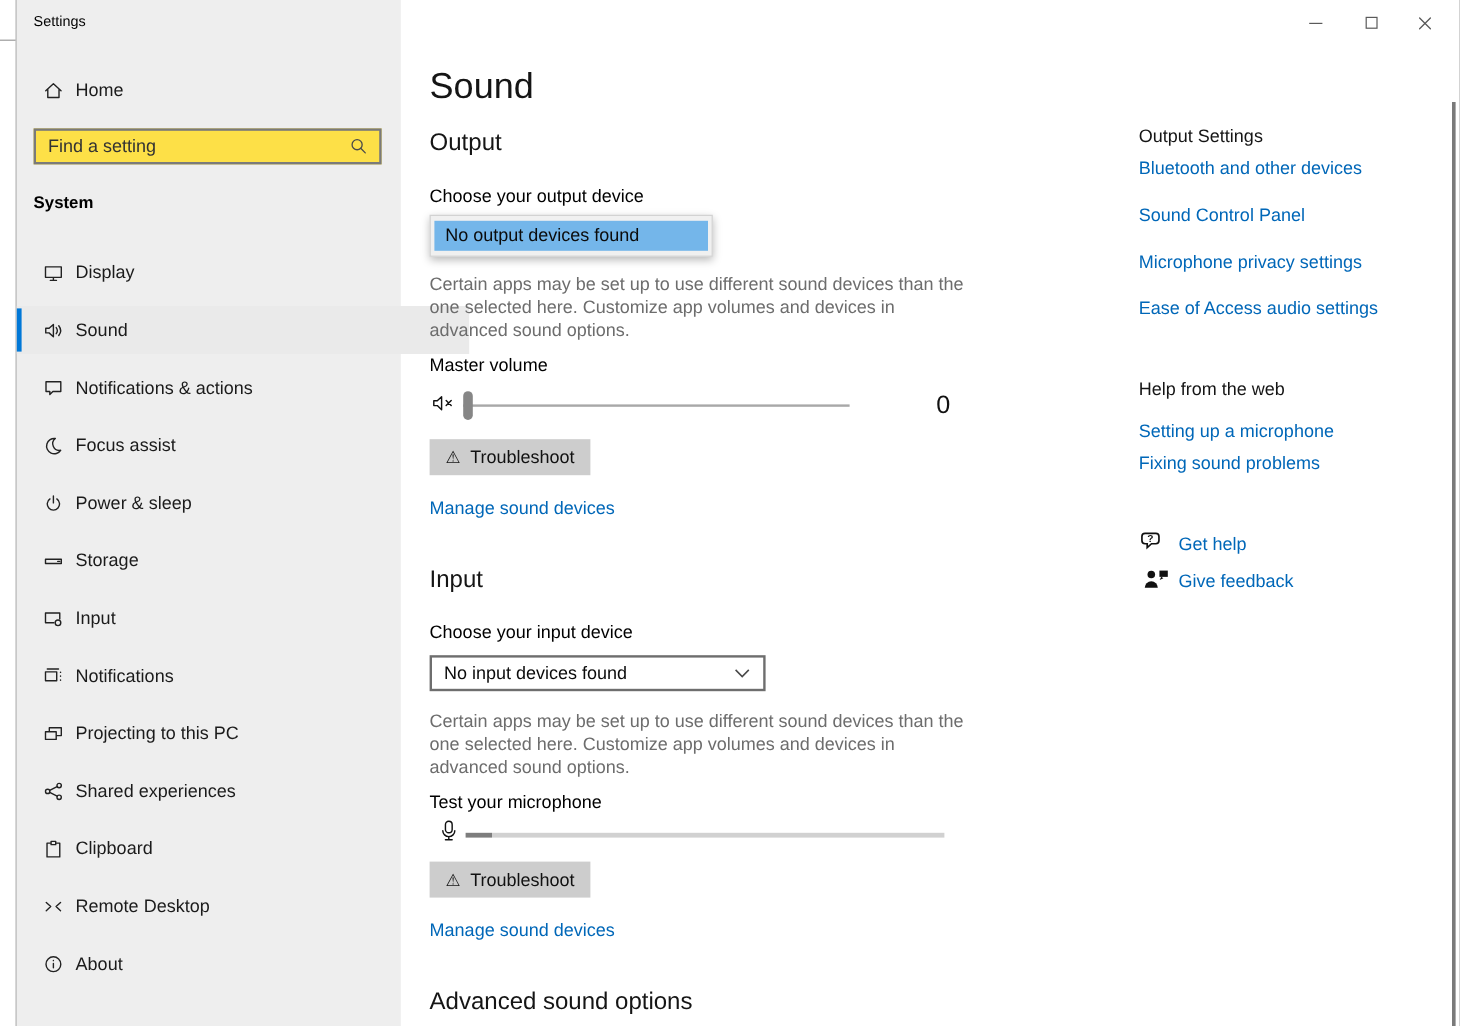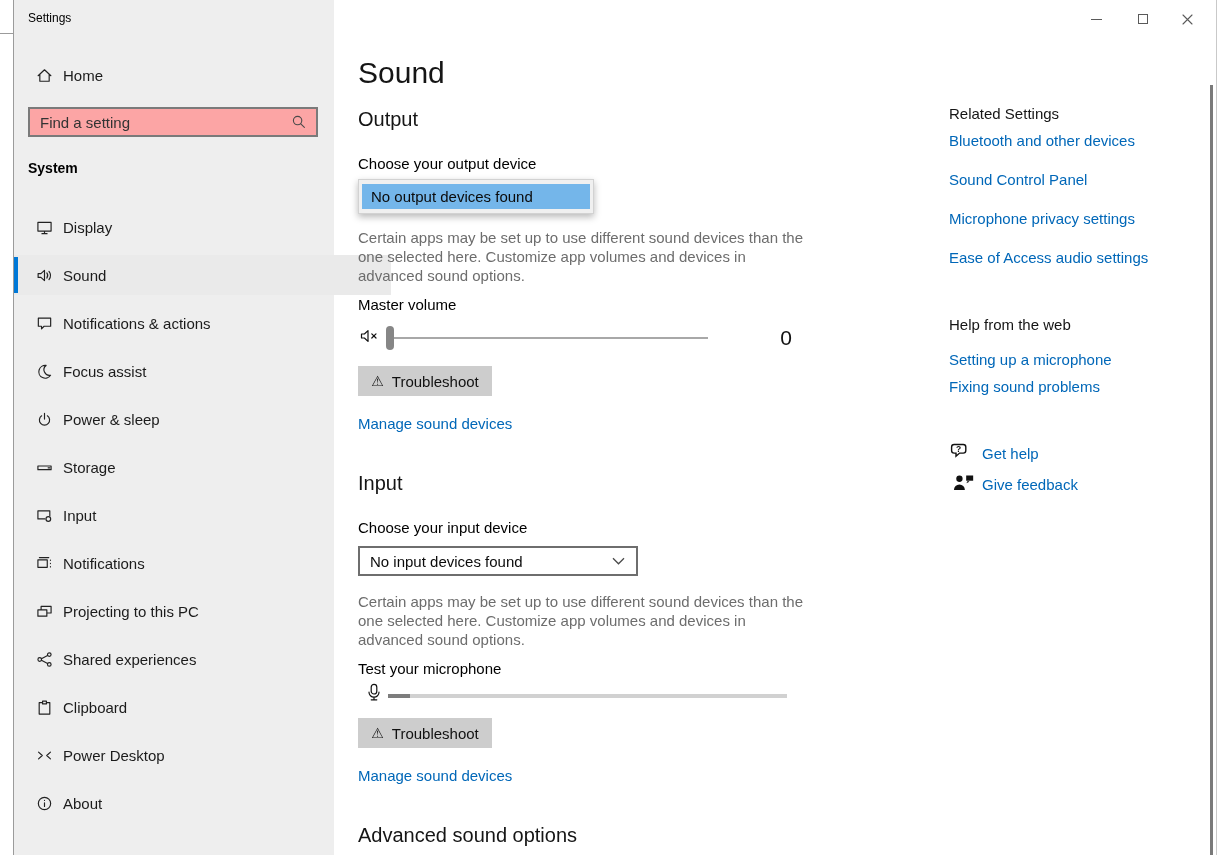--- a/index.html
+++ b/index.html
@@ -16,21 +16,21 @@
   
   .sidebar { position:absolute; left:0; top:0; width:320px; height:855px; background:#eeeeee; }
   .app-title { position:absolute; left:14px; top:11px; font-size:12px; color:#000; }
   .nav-row { position:absolute; left:0; width:377px; height:40px; display:flex; align-items:center; cursor:default; }
   .nav-row .ic { width:17px; height:17px; margin-left:22px; flex:0 0 auto; }
   .nav-row .lbl { margin-left:10px; font-size:15px; color:#1b1b1b; white-space:nowrap; }
   .nav-row.selected { background:#eaeaea; }
   .nav-row.selected::before { content:""; position:absolute; left:0; top:2px; width:4px; height:36px; background:#0078d7; }
   .home-row { top:55px; }
   .search-box { position:absolute; left:14px; top:107px; width:290px; height:30px;
-    border:2px solid #7a7a7a; background:#fca5a5; display:flex; align-items:center; }
+    border:2px solid #7a7a7a; background:#fde047; display:flex; align-items:center; }
   .search-box input { flex:1; border:none; outline:none; background:transparent;
     font-size:15px; color:#2b2b2b; padding-left:10px; font-family:inherit; }
   .search-box input::placeholder { color:#333; opacity:1; }
   .search-box svg { width:16px; height:16px; margin-right:9px; }
   .section-label { position:absolute; left:14px; top:160px; font-size:14px; font-weight:bold; color:#000; }
   svg.si, .search-box svg, svg.line-ic { fill:none; stroke:#222; stroke-width:1.1; stroke-linecap:round; stroke-linejoin:round; }
 
   
   .caption-btn { position:absolute; top:8px; width:32px; height:22px; display:flex; align-items:center; justify-content:center; }
   .btn-min { left:1066px; } .btn-max { left:1113px; } .btn-close { left:1157px; }
@@ -170,21 +170,21 @@
     <div class="nav-row" style="top:687px">
       <svg class="si ic" viewBox="0 0 16 16">
           <path d="M5.8 3.4H3v10.8h10V3.4h-2.8 M6.2 2h3.6v2.6H6.2z"></path>
         </svg>
       <span class="lbl">Clipboard</span>
     </div>
     <div class="nav-row" style="top:735px">
       <svg class="si ic" viewBox="0 0 16 16">
           <path d="M2.4 4.8 5.9 8 2.4 11.2 M13.6 4.8 10.1 8 13.6 11.2"></path>
         </svg>
-      <span class="lbl">Power Desktop</span>
+      <span class="lbl">Remote Desktop</span>
     </div>
     <div class="nav-row" style="top:783px">
       <svg class="si ic" viewBox="0 0 16 16">
           <circle cx="8" cy="8" r="5.8"></circle>
           <path d="M8 7.4v3.4 M8 5.1v.1"></path>
         </svg>
       <span class="lbl">About</span>
     </div>
   </div>
 
@@ -246,21 +246,21 @@
   <div class="micbar-light"></div>
 
   <button class="ts-btn" style="top:718px">
     <span class="warn">⚠</span>
     <span>Troubleshoot</span>
   </button>
   <div class="link main-left" style="top:767px">Manage sound devices</div>
 
   <div class="h2" style="top:824px">Advanced sound options</div>
 
-  <div class="rail-h" style="top:105px">Related Settings</div>
+  <div class="rail-h" style="top:105px">Output Settings</div>
   <div class="link rail-link" style="top:132px">Bluetooth and other devices</div>
   <div class="link rail-link" style="top:171px">Sound Control Panel</div>
   <div class="link rail-link" style="top:210px">Microphone privacy settings</div>
   <div class="link rail-link" style="top:249px">Ease of Access audio settings</div>
 
   <div class="rail-h" style="top:316px">Help from the web</div>
   <div class="link rail-link" style="top:351px">Setting up a microphone</div>
   <div class="link rail-link" style="top:378px">Fixing sound problems</div>
 
   <svg class="support-ic" style="left:936px;top:442px" viewBox="0 0 24 22">

